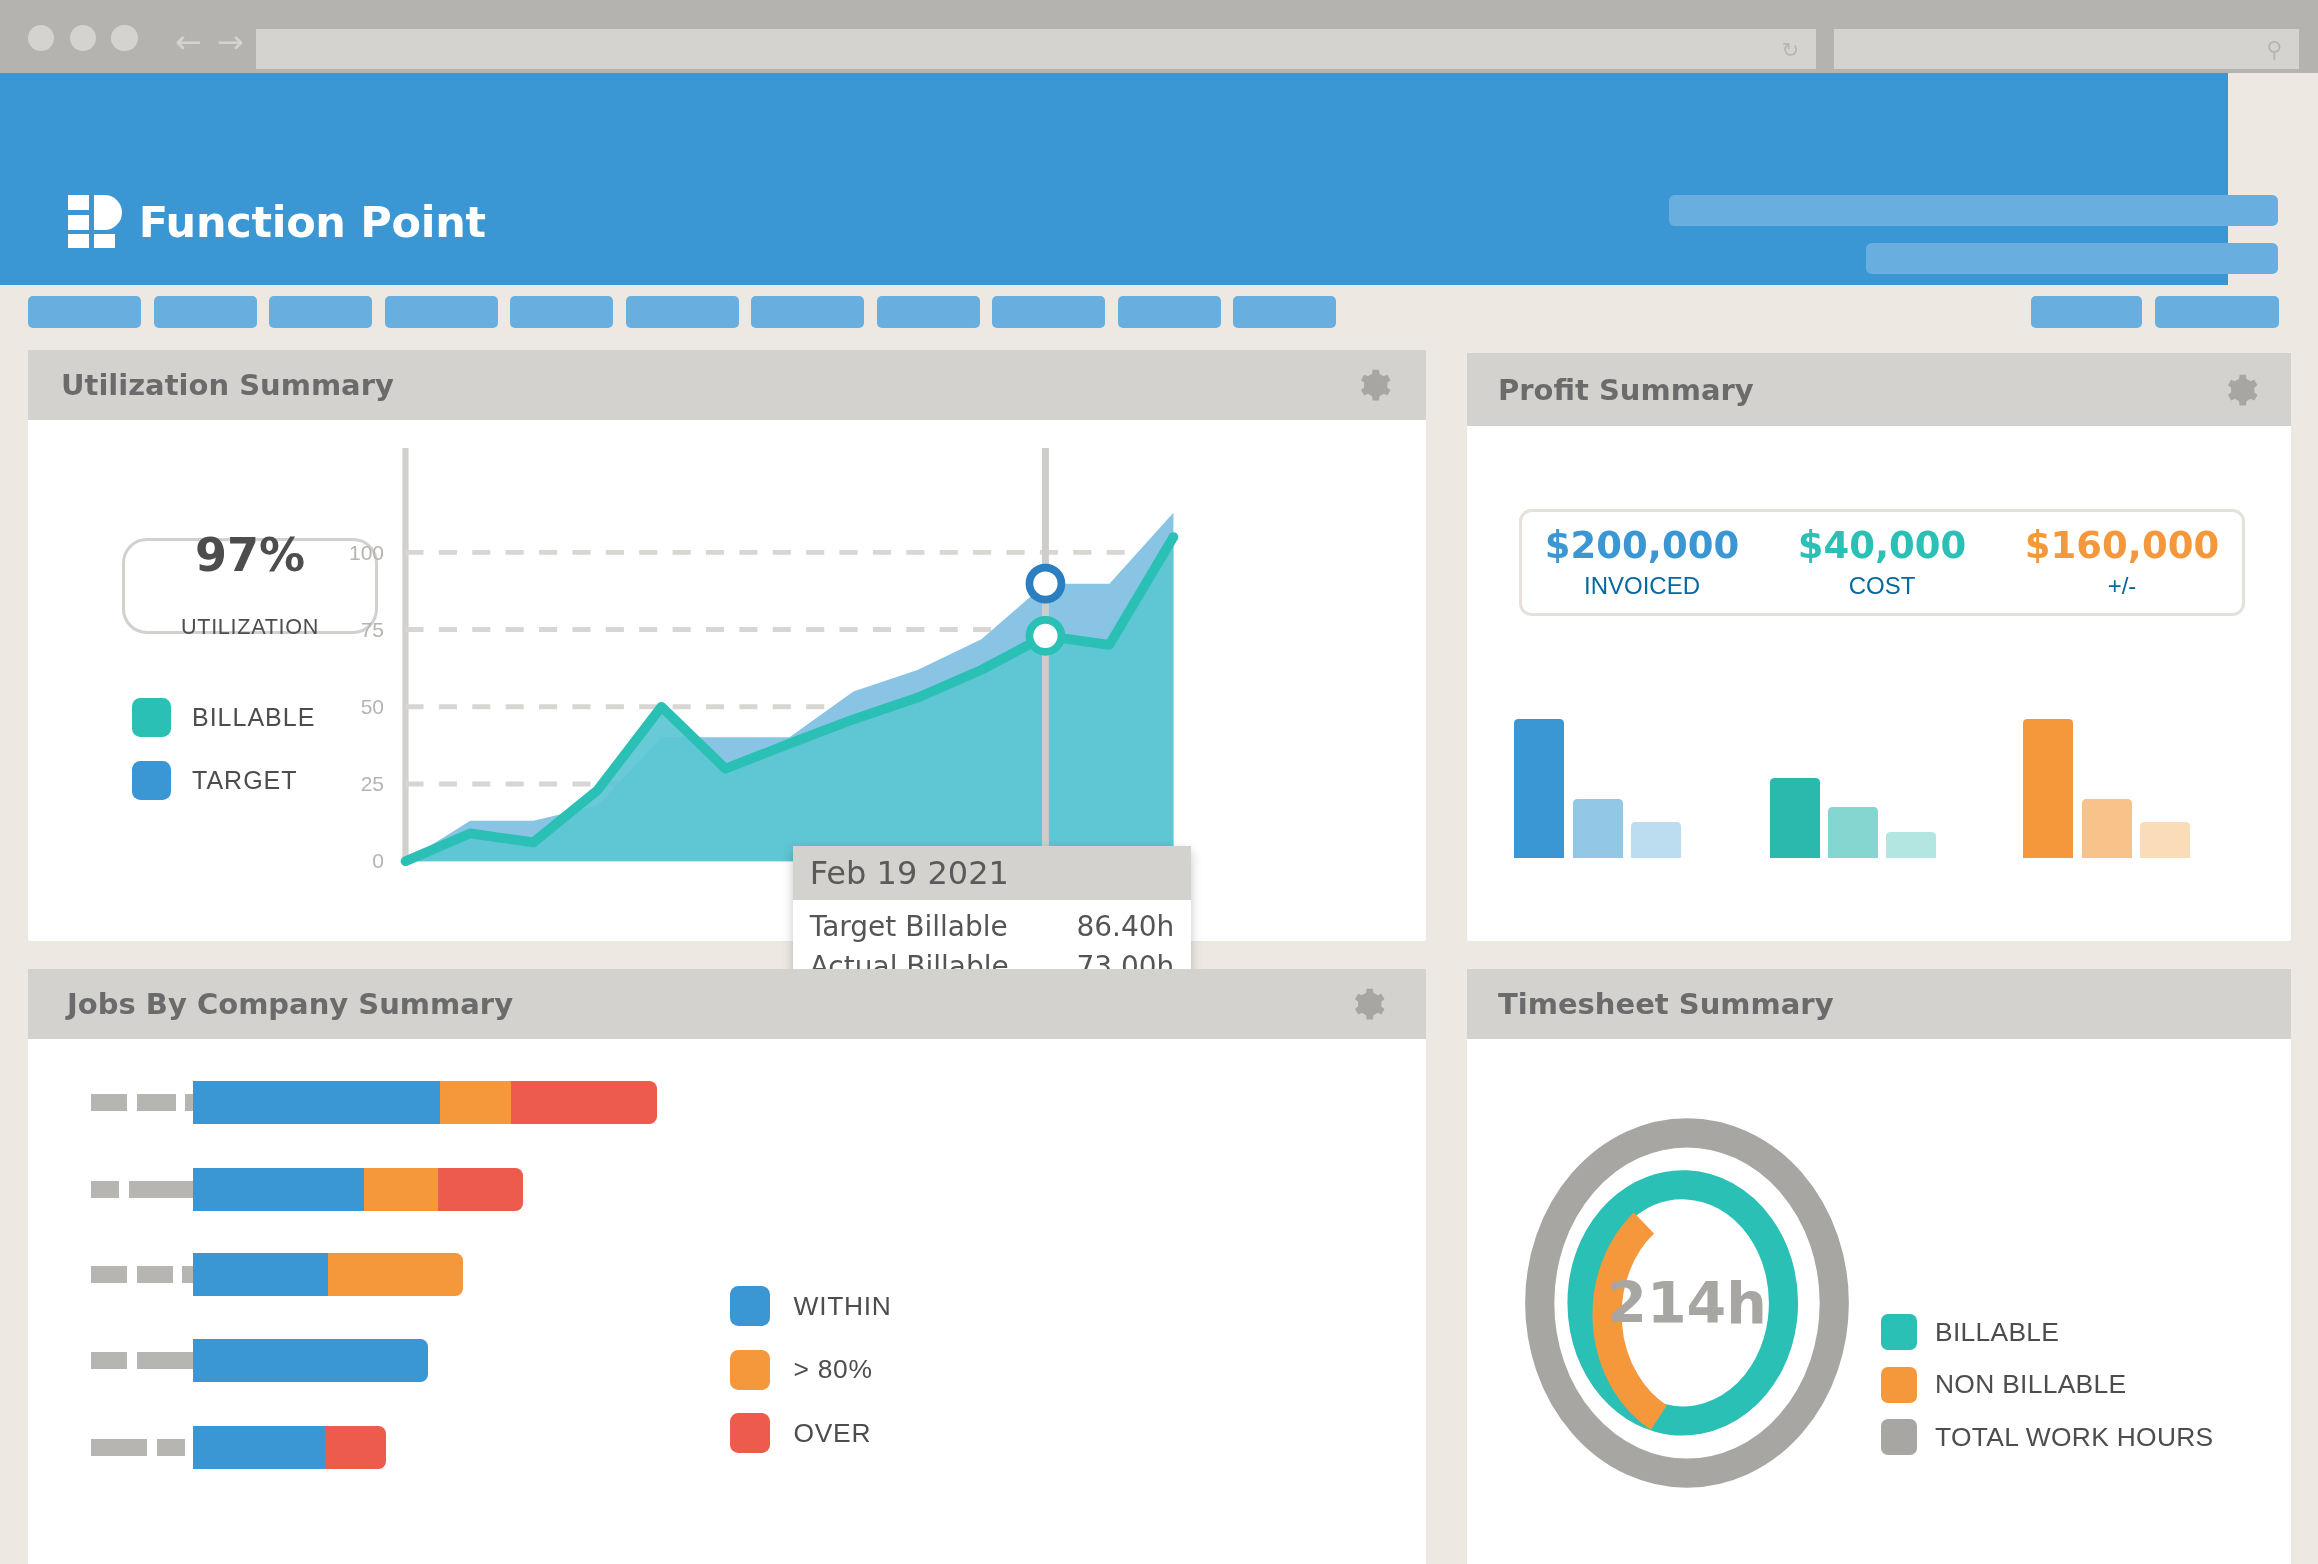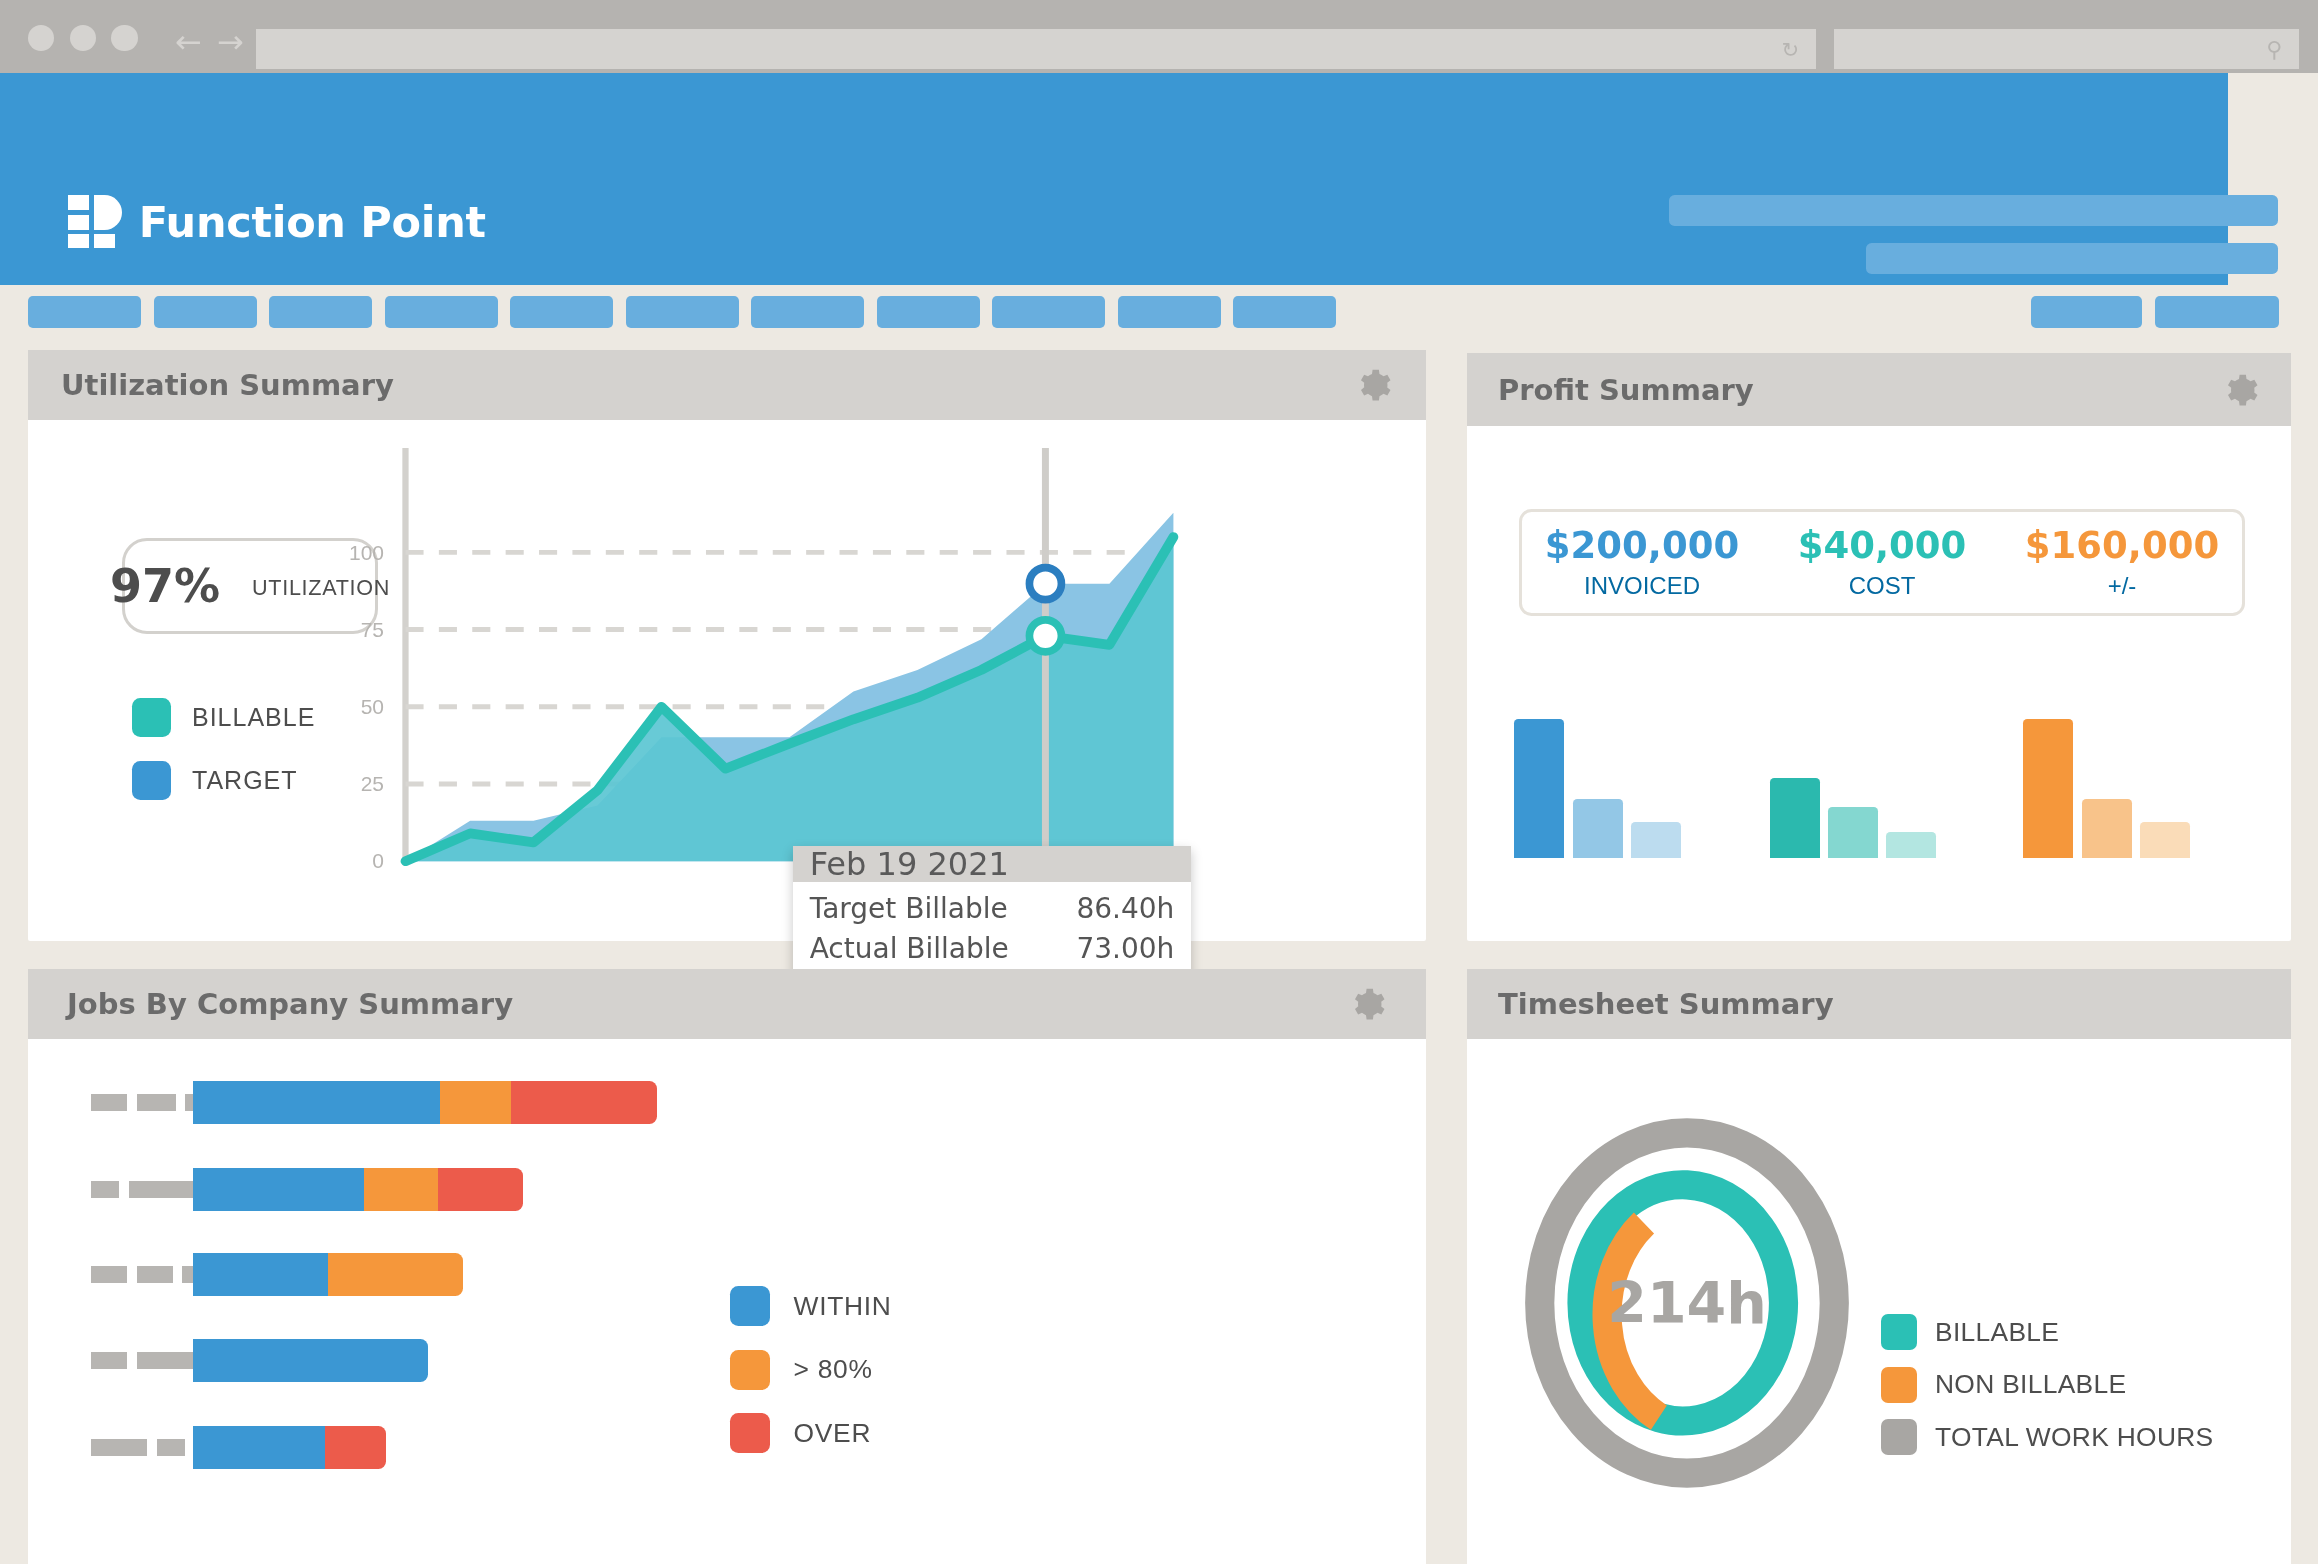--- a/index.html
+++ b/index.html
@@ -53,38 +53,38 @@
      font-family:"DejaVu Sans",sans-serif;}
   .gear{width:38px;height:38px;position:relative;}
   .gear svg{width:38px;height:38px;display:block;}
 
   
   #pnl-util{left:28px;top:306px;width:1398px;height:591px;}
   #pnl-util .panel-head{height:70px;padding:0 33px;}
   #pnl-util .panel-body{position:relative;height:522px;}
 
   .kpi-box{position:absolute;left:94px;top:118px;width:250px;height:90px;
-     border:3.5px solid #d3d1cd;border-radius:25px;display:flex;flex-direction:row;
+     border:3.5px solid #d3d1cd;border-radius:25px;display:flex;flex-direction:column;
      align-items:center;justify-content:center;gap:32px;}
   .kpi-val{font-size:46px;font-weight:bold;color:#4d4d4d;line-height:46px;
      font-family:"DejaVu Sans",sans-serif;}
   .kpi-lab{font-size:21.6px;color:#4d4d4d;letter-spacing:0.7px;margin-top:4.2px;}
 
   .legend{position:absolute;left:104px;top:278px;}
   .legend-row{display:flex;align-items:center;gap:21px;margin-bottom:24px;}
   .sw{width:39px;height:39px;border-radius:8.3px;}
   .legend-lab{font-size:25px;color:#4d4d4d;letter-spacing:1px;}
 
   .areachart{position:absolute;left:369px;top:28px;width:988px;height:473px;}
   .ylab{position:absolute;font-size:21px;color:#b6b4b1;text-align:right;width:63px;}
 
   
   .tooltip{position:absolute;left:765px;top:426px;width:398px;height:195px;
      box-shadow:0 3.5px 11px rgba(0,0,0,.22);}
-  .tt-head{height:36px;background:#d4d2cf;display:flex;align-items:center;padding-left:16.7px;}
+  .tt-head{height:54px;background:#d4d2cf;display:flex;align-items:center;padding-left:16.7px;}
   .tt-head span{font-size:32px;color:#5a5a5a;font-family:"DejaVu Sans",sans-serif;}
   .tt-body{background:#fff;height:141px;padding:7px 16.7px 0 16.7px;box-sizing:border-box;}
   .tt-row{display:flex;justify-content:space-between;font-size:28px;color:#555;
      line-height:40px;font-family:"DejaVu Sans",sans-serif;}
 
   
   #pnl-profit{left:1467px;top:309px;width:824px;height:588px;}
   #pnl-profit .panel-head{height:73px;padding:0 31px;}
   #pnl-profit .panel-body{position:relative;height:515px;}
   .stat-box{position:absolute;left:52px;top:83px;width:720px;height:101px;

